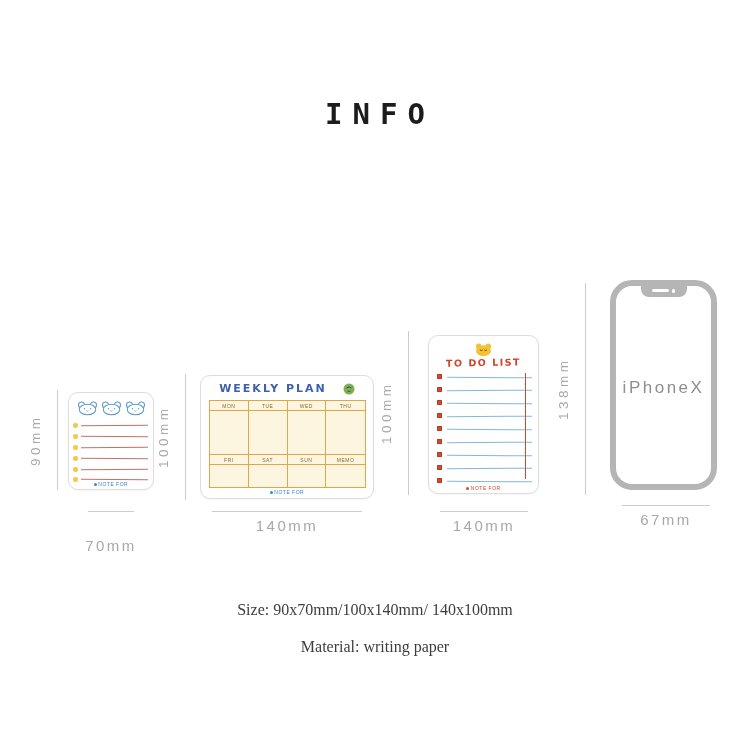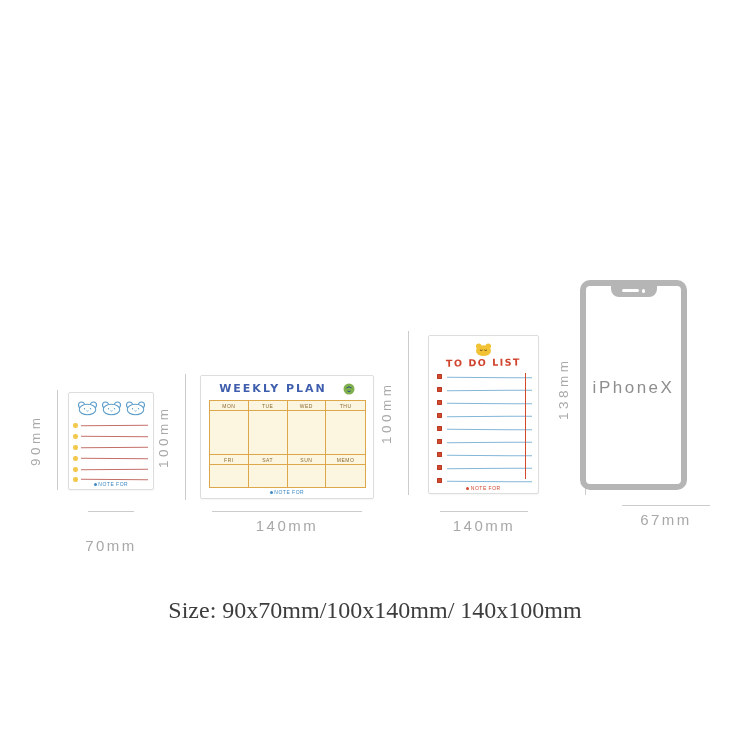--- a/index.html
+++ b/index.html
@@ -17,21 +17,21 @@
   
   .vline{position:absolute;width:1px;background:#cccccc;}
   .hline{position:absolute;height:1px;background:#cccccc;}
   .vlabel{position:absolute;display:flex;align-items:center;justify-content:center;
           writing-mode:vertical-rl;transform:rotate(180deg);
           color:#a8a8a8;font-size:13.5px;letter-spacing:3.5px;font-weight:300;}
   .hlabel{position:absolute;text-align:center;color:#a8a8a8;font-size:15px;
           letter-spacing:2.5px;font-weight:300;}
 
   
-  .card{position:absolute;background:#fff;border:1px solid #ddd;border-radius:2px;
+  .card{position:absolute;background:#fff;border:1px solid #ddd;border-radius:10px;
         box-shadow:0 1px 2px rgba(0,0,0,.04);}
 
   
   .memo-bears{position:absolute;top:7px;left:0;width:100%;display:flex;
               justify-content:center;gap:3px;}
   .memo-row{position:absolute;left:3px;right:5px;height:3px;}
   .memo-dot{position:absolute;left:1px;top:-1px;width:4.5px;height:4.5px;
             border-radius:50%;background:#f2c94c;}
   .memo-rule{position:absolute;left:9px;right:0;top:1px;height:1.4px;background:#c4706a;}
   .memo-row:nth-child(odd) .memo-rule{transform:rotate(.5deg);}
@@ -61,41 +61,42 @@
               letter-spacing:1.5px;color:#d0442e;transform:rotate(-1deg);}
   .todo-row{position:absolute;left:6px;right:6px;height:3px;}
   .todo-box{position:absolute;left:2px;top:-2px;width:5px;height:5px;border-radius:1px;
             background:#d14a2e;box-shadow:inset 0 0 0 1px #b93a22;}
   .todo-rule{position:absolute;left:12px;right:0;top:1px;height:1.4px;background:#84b7d8;}
   .todo-row:nth-child(odd) .todo-rule{transform:rotate(.4deg);}
   .todo-row:nth-child(even) .todo-rule{transform:rotate(-.4deg);}
   .todo-vline{position:absolute;width:1.3px;background:#d14a2e;}
 
   
-  .phone{position:absolute;left:580px;top:280px;width:107px;height:210px;
-         box-sizing:border-box;border:6px solid #b5b5b5;border-radius:10px;background:#fff;}
+  .phone{position:absolute;left:610px;top:280px;width:107px;height:210px;
+         box-sizing:border-box;border:6px solid #b5b5b5;border-radius:22px;background:#fff;}
   .notch{position:absolute;top:-1px;left:50%;transform:translateX(-50%);
          width:46px;height:12px;background:#b5b5b5;border-radius:0 0 8px 8px;}
   .speaker{position:absolute;top:4px;left:11px;width:17px;height:3px;
            border-radius:2px;background:#fff;}
   .camera{position:absolute;top:4px;left:31px;width:3.5px;height:3.5px;
           border-radius:50%;background:#fff;}
   .phone-label{position:absolute;top:92px;left:0;width:100%;text-align:center;
                font-size:17px;letter-spacing:2.5px;color:#8e8e8e;font-weight:300;}
 
   
   .specs{position:absolute;top:592px;left:0;width:750px;text-align:center;
-         font-family:"Liberation Serif",serif;font-size:24px;color:#3d3d3d;}
+         font-family:"Liberation Serif",serif;font-size:16px;color:#3d3d3d;}
   .specs div{line-height:36.5px;}
 </style>
 </head>
 <body>
 
 <div class="stage">
 
+  <div class="title">INFO</div>
 
   <div class="vline" style="left:57px;top:390px;height:100px;"></div>
   <div class="vlabel" style="left:26px;top:390px;height:100px;width:18px;">90mm</div>
 
   <div class="card" style="left:68px;top:392px;width:84px;height:96px;">
     <div class="memo-bears">
       <svg width="21" height="16" viewBox="0 0 28 20">
           <circle cx="6" cy="6" r="4" fill="none" stroke="#5b9bc8" stroke-width="1.4"></circle>
           <circle cx="22" cy="6" r="4" fill="none" stroke="#5b9bc8" stroke-width="1.4"></circle>
           <ellipse cx="14" cy="12" rx="11" ry="7" fill="#fff" stroke="#5b9bc8" stroke-width="1.4"></ellipse>
@@ -255,15 +256,16 @@
       <span class="speaker"></span>
       <span class="camera"></span>
     </div>
     <div class="phone-label">iPhoneX</div>
   </div>
   <div class="hline" style="left:622px;top:505px;width:88px;"></div>
   <div class="hlabel" style="left:628px;top:511px;width:76px;">67mm</div>
 
   <div class="specs">
     <div>Size: 90x70mm/100x140mm/ 140x100mm</div>
+    <div>Material: writing paper</div>
   </div>
 
 </div>
 
 </body></html>

